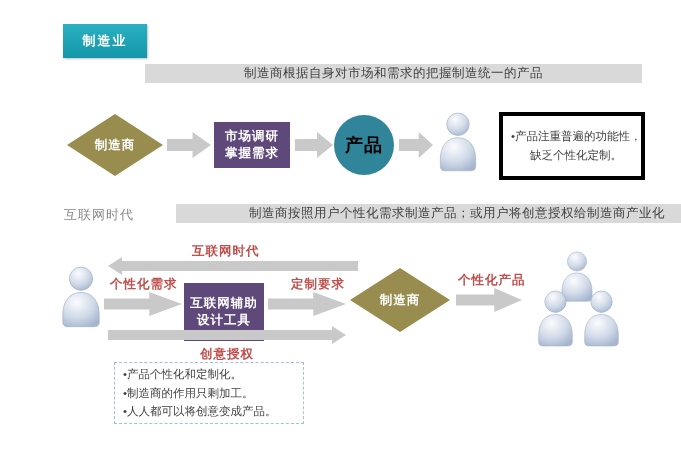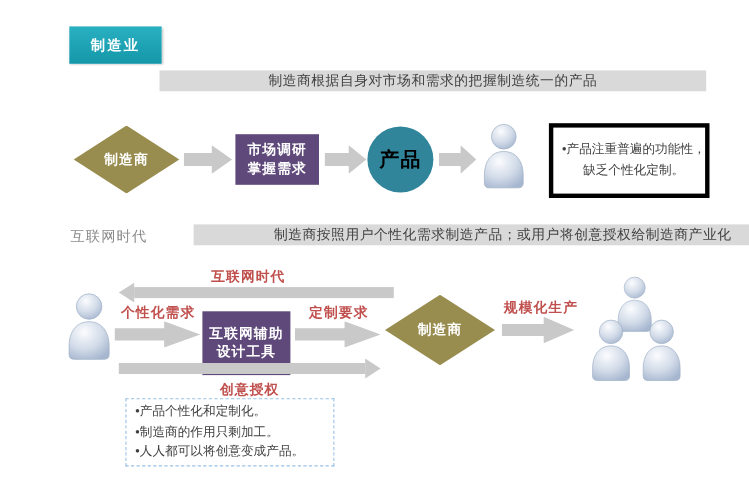--- a/index.html
+++ b/index.html
@@ -138,26 +138,26 @@
   </div>
 
   <div class="abs red-label" style="left:110px;top:276px;">个性化需求</div>
   <div class="abs blk-arrow" style="left:104px;top:292px;width:78px;height:24px;"></div>
 
   <div class="abs pbox" style="left:184px;top:283px;width:80px;height:58px;">
     <span>互联网辅助</span>
     <span>设计工具</span>
   </div>
 
-  <div class="abs red-label" style="left:281px;top:276px;">定制要求</div>
+  <div class="abs red-label" style="left:291px;top:276px;">定制要求</div>
   <div class="abs blk-arrow" style="left:268px;top:292px;width:78px;height:24px;"></div>
 
   <div class="abs diamond" style="left:350px;top:268px;width:100px;height:64px;">制造商</div>
 
-  <div class="abs red-label" style="left:458px;top:272px;">规模化生产</div>
+  <div class="abs red-label" style="left:458px;top:272px;">个性化产品</div>
   <div class="abs blk-arrow" style="left:456px;top:288px;width:66px;height:24px;"></div>
 
   <div class="abs" style="left:558px;top:251px;width:38px;height:53px;">
     <svg class="person-svg" viewBox="0 0 40 58">
       <circle cx="20" cy="11.5" r="10.5" fill="url(#pgrad)" stroke="#9fb0c6" stroke-width="0.6"></circle>
       <path d="M20 24 C9 24 3.5 33 3.5 44 L3.5 51 Q3.5 55 8 55 L32 55 Q36.5 55 36.5 51 L36.5 44 C36.5 33 31 24 20 24 Z" fill="url(#pgrad)" stroke="#9fb0c6" stroke-width="0.6"></path>
     </svg>
   </div>
   <div class="abs" style="left:534px;top:290px;width:43px;height:59px;">
     <svg class="person-svg" viewBox="0 0 40 58">

